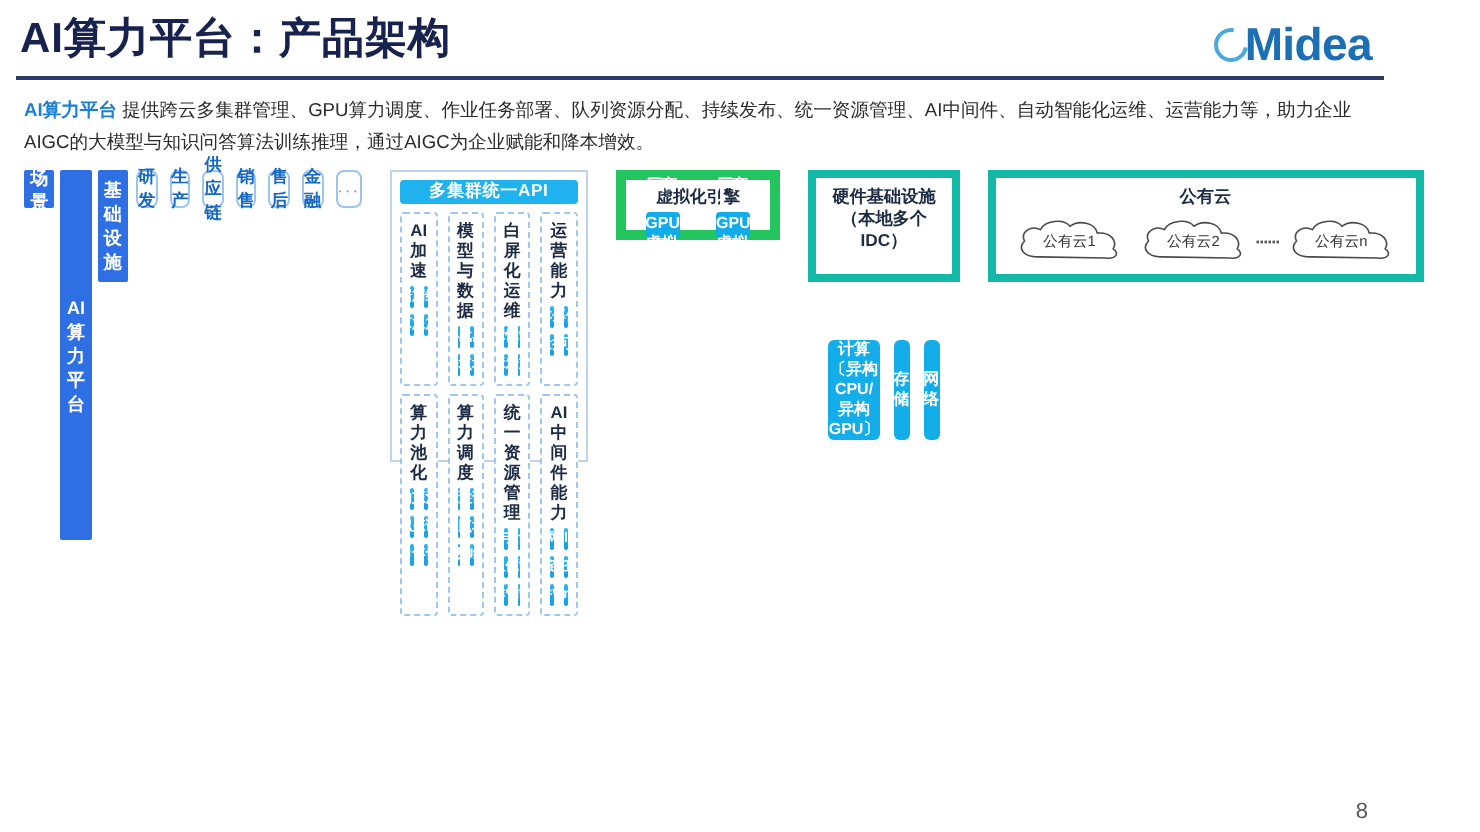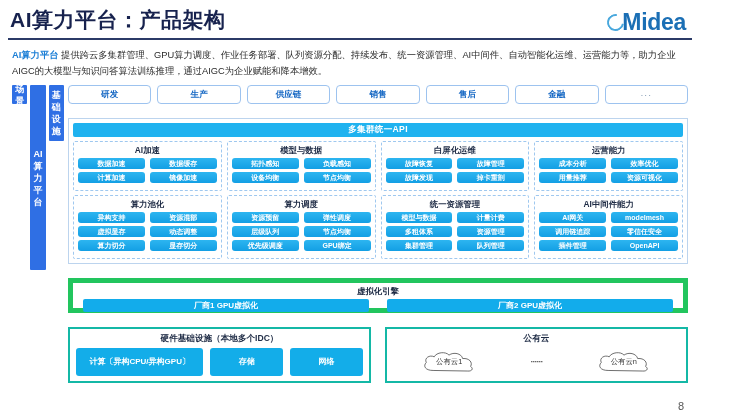--- a/index.html
+++ b/index.html
@@ -45,21 +45,21 @@
   .rail { width: 52px; flex: 0 0 52px; display: flex; flex-direction: row; gap: 3px; }
   .rail-cell {
     background: #2f6fe4; color: #fff; font-size: 9px; font-weight: bold;
     display: flex; align-items: center; justify-content: center; text-align: center;
     line-height: 12px; border-radius: 1px;
   }
   .rail-scene { height: 19px; }
   .rail-platform { height: 185px; }
   .rail-infra { height: 56px; }
 
-  .panes { flex: 1; display: flex; flex-direction: column; gap: 14px; }
+  .panes { flex: 1; display: flex; flex-direction: row; gap: 14px; }
 
   
   .tabs { display: flex; gap: 6px; height: 19px; }
   .tab {
     flex: 1; border: 1px solid #9dc3ef; border-radius: 4px; background: #fff;
     display: flex; align-items: center; justify-content: center;
     font-size: 8.6px; color: #1668c4; font-weight: bold;
   }
   .tab.more { color: #7a93ad; letter-spacing: 1px; font-weight: normal; }
 
@@ -95,25 +95,25 @@
   .virt-title { font-size: 8.4px; font-weight: bold; color: #1d2a44; text-align: center; line-height: 10px; }
   .virt-row { display: flex; gap: 18px; }
   .virt-chip {
     flex: 1; height: 13px; background: #12aceb; color: #fff; font-size: 8px; font-weight: bold;
     display: flex; align-items: center; justify-content: center; border-radius: 2px;
   }
 
   
   .infra-row { display: flex; gap: 14px; height: 56px; }
   .infra-box {
-    flex: 1; border: 2px solid #14b8a6; background: #fff;
+    flex: 1; border: 4px solid #14b8a6; background: #fff;
     padding: 4px 6px 5px; display: flex; flex-direction: column; gap: 4px;
   }
   .infra-title { font-size: 8.6px; font-weight: bold; color: #1d2a44; text-align: center; line-height: 11px; }
-  .hw-chips { display: flex; gap: 7px; flex: 1; }
+  .hw-chips { display: flex; gap: 7px; flex: 1; margin-top: 40px; }
   .hw-chip {
     background: #13ade9; color: #fff; font-size: 8px; font-weight: bold;
     border-radius: 3px; display: flex; align-items: center; justify-content: center;
     text-align: center; line-height: 10px;
   }
   .hw-chip.wide { flex: 1.75; }
   .hw-chip.narrow { flex: 1; }
 
   .cloud-row { display: flex; align-items: center; justify-content: space-around; flex: 1; }
   .cloud {
@@ -298,20 +298,26 @@
           <div class="infra-title">公有云</div>
           <div class="cloud-row">
 
             <div class="cloud">
               <svg viewBox="0 0 100 44">
                 <path d="M22 36 C8 36 4 28 10 22 C6 14 16 8 24 12 C28 4 44 2 50 9 C58 3 72 6 74 15 C86 14 92 22 88 29 C94 33 90 38 82 37 Z" fill="#ffffff" stroke="#4a4a4a" stroke-width="1.4"></path>
               </svg>
               <span>公有云1</span>
             </div>
 
+            <div class="cloud">
+              <svg viewBox="0 0 100 44">
+                <path d="M22 36 C8 36 4 28 10 22 C6 14 16 8 24 12 C28 4 44 2 50 9 C58 3 72 6 74 15 C86 14 92 22 88 29 C94 33 90 38 82 37 Z" fill="#ffffff" stroke="#4a4a4a" stroke-width="1.4"></path>
+              </svg>
+              <span>公有云2</span>
+            </div>
 
             <div class="cloud-dots">······</div>
 
             <div class="cloud">
               <svg viewBox="0 0 100 44">
                 <path d="M22 36 C8 36 4 28 10 22 C6 14 16 8 24 12 C28 4 44 2 50 9 C58 3 72 6 74 15 C86 14 92 22 88 29 C94 33 90 38 82 37 Z" fill="#ffffff" stroke="#4a4a4a" stroke-width="1.4"></path>
               </svg>
               <span>公有云n</span>
             </div>
 

